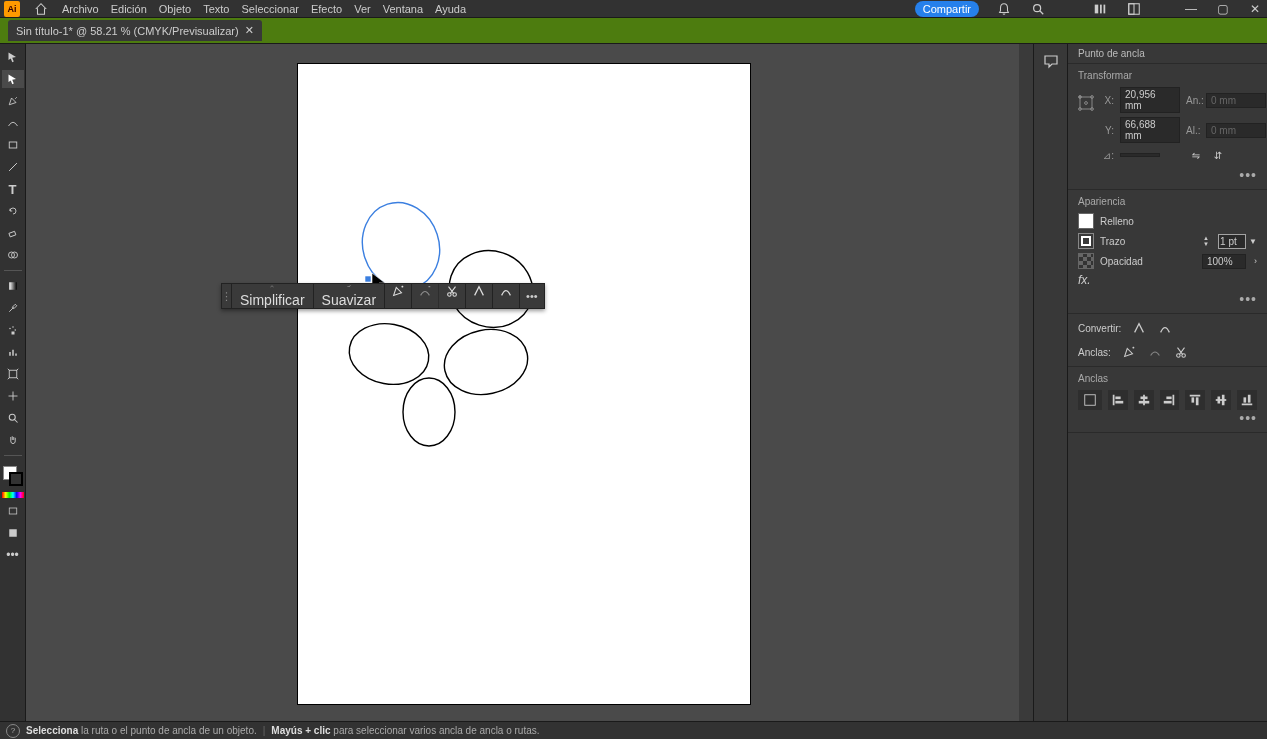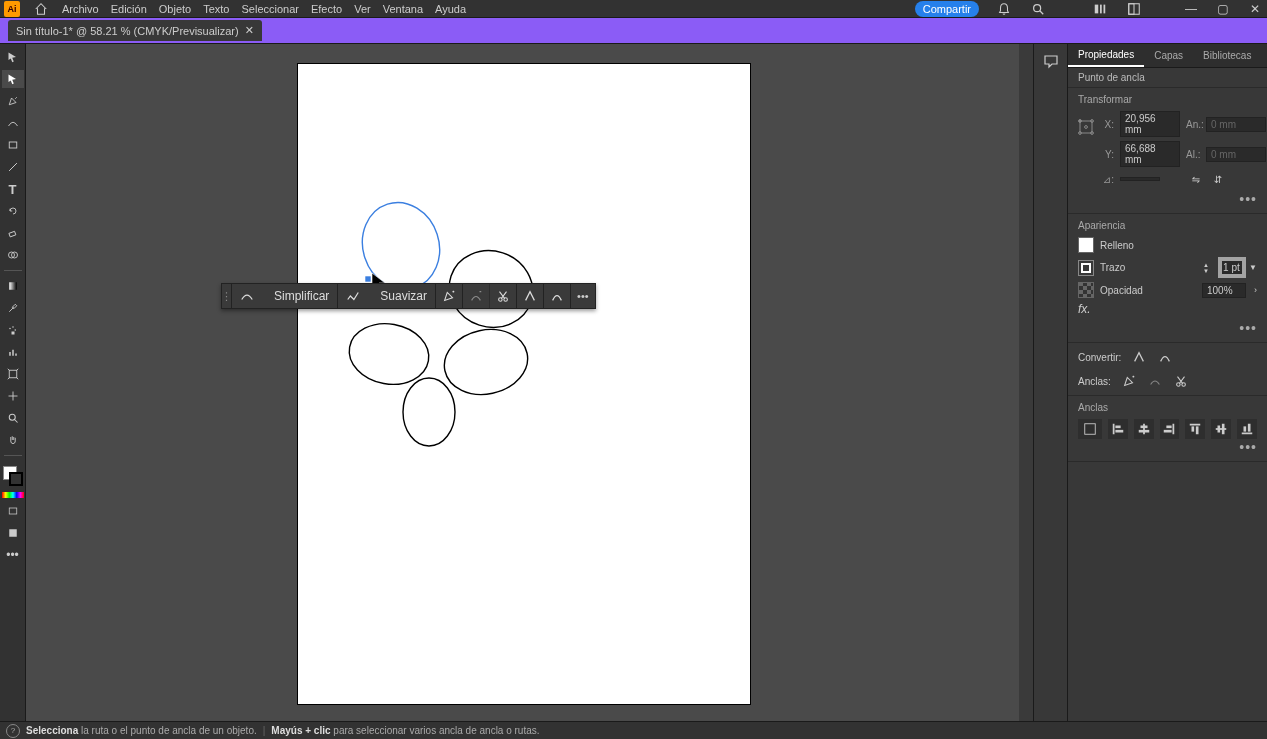--- a/index.html
+++ b/index.html
@@ -9,21 +9,21 @@
   .menubar { height: 18px; background: #323232; display: flex; align-items: center; padding: 0 4px; gap: 12px; border-bottom: 1px solid #1a1a1a; }
   .app-logo { width: 16px; height: 16px; background: #ff9a00; color: #330000; font-size: 9px; font-weight: bold; display:flex; align-items:center; justify-content:center; border-radius:2px; }
   .home-btn { width: 18px; height: 16px; display:flex; align-items:center; justify-content:center; color:#ccc; cursor:pointer; }
   .menu-item { color: #ccc; font-size: 11px; cursor: pointer; }
   .menubar-right { margin-left: auto; display:flex; align-items:center; gap:16px; }
   .share-btn { background:#2680eb; color:#fff; padding:2px 8px; border-radius:10px; font-size:11px; cursor:pointer; }
   .top-icon { width:18px; height:18px; display:flex; align-items:center; justify-content:center; cursor:pointer; color:#ccc; }
   .win-ctrl { width:16px; height:12px; display:flex; align-items:center; justify-content:center; color:#ccc; cursor:pointer; font-size:12px; }
 
   
-  .tabbar { height: 26px; background: #8b5cf6; display:flex; align-items:center; padding: 0 8px; border-bottom: 1px solid #1a1a1a;}
+  .tabbar { height: 26px; background: #4d7c0f; display:flex; align-items:center; padding: 0 8px; border-bottom: 1px solid #1a1a1a;}
   .doc-tab { display:flex; align-items:center; gap:6px; font-size:11px; color:#ccc; padding:4px 8px; background:#383838; border-radius:3px 3px 0 0;}
   .tab-close { cursor:pointer; font-size:11px; }
 
   
   .main { position:absolute; top:44px; left:0; right:0; bottom:18px; display:flex; }
 
   
   .toolbar { width:26px; background:#323232; border-right:1px solid #1a1a1a; display:flex; flex-direction:column; align-items:center; padding-top:4px; gap:4px; }
   .tool { width:22px; height:18px; display:flex; align-items:center; justify-content:center; cursor:pointer; color:#ccc; font-size:12px; position:relative;}
   .tool.active { background:#4a4a4a; }
@@ -35,21 +35,21 @@
 
   
   .canvas-wrap { flex:1; background:#4a4a4a; position:relative; overflow:hidden;}
   .artboard { position:absolute; top:20px; left:272px; width:452px; height:640px; background:#fff; box-shadow:0 0 0 1px #000;}
   .flower-svg { position:absolute; top:150px; left:305px; width:260px; height:280px; }
   .cursor-overlay { position:absolute; top:228px; left:345px; pointer-events:none; font-size:14px; color:#000;}
 
   
   .ctx-toolbar { position:absolute; top:239px; left:195px; height:26px; background:#3a3a3a; border:1px solid #222; display:flex; align-items:center; box-shadow:0 2px 4px rgba(0,0,0,0.4);}
   .ctx-grip { width:10px; display:flex; align-items:center; justify-content:center; color:#888; cursor:grab; height:100%; border-right:1px solid #222;}
-  .ctx-btn { height:100%; padding:0 8px; display:flex; align-items:center; gap:20px; color:#ddd; font-size:12px; cursor:pointer; border-right:1px solid #222;}
+  .ctx-btn { height:100%; padding:0 8px; display:flex; align-items:center; gap:4px; color:#ddd; font-size:14px; cursor:pointer; border-right:1px solid #222;flex-direction:column;}
   .ctx-btn.icon-only { padding:0 6px;}
   .ctx-btn svg, .ctx-btn .glyph { width:14px; height:14px; }
   .ctx-more { padding:0 6px; cursor:pointer; display:flex; align-items:center;}
 
   
   .vscroll { width:14px; background:#3a3a3a; display:flex; flex-direction:column;}
 
   
   .panel-strip { width:34px; background:#383838; border-left:1px solid #1a1a1a; display:flex; flex-direction:column; align-items:center; padding-top:4px;}
   .strip-icon { width:26px; height:26px; display:flex; align-items:center; justify-content:center; cursor:pointer; color:#ccc; margin-bottom:4px;}
@@ -67,21 +67,21 @@
   .prop-val { background:#2a2a2a; border:1px solid #222; padding:1px 4px; width:60px; color:#ccc; font-size:10px;}
   .prop-val.dim { color:#666;}
   .more-dots { text-align:right; color:#aaa; cursor:pointer; font-size:14px; letter-spacing:1px;}
   .swatch { width:16px; height:16px; border:1px solid #666;}
   .swatch.white { background:#fff;}
   .swatch.hollow { background:#383838; border:1px solid #888; position:relative;}
   .swatch.hollow::after { content:""; position:absolute; inset:2px; border:2px solid #fff;}
   .swatch.grid { background:repeating-conic-gradient(#666 0 25%, #333 0 50%) 0/8px 8px;}
   .stroke-size { display:flex; align-items:center; gap:3px;}
   .stroke-size .stepper { width:12px; display:flex; flex-direction:column; font-size:6px; line-height:6px; color:#ccc;}
-  .stroke-size input { width:28px; background:#2a2a2a; border:4px solid #a3a3a3; color:#ccc; font-size:10px; padding:1px;}
+  .stroke-size input { width:28px; background:#2a2a2a; border:1px solid #a3a3a3; color:#ccc; font-size:10px; padding:1px;}
   .opacity-row .pct { background:#2a2a2a; border:1px solid #222; padding:1px 4px; width:44px; font-size:10px;}
   .fx { font-style:italic; font-size:12px;}
   .align-row { display:flex; gap:6px;}
   .align-btn { width:20px; height:20px; background:#2e2e2e; display:flex; align-items:center; justify-content:center; cursor:pointer; color:#ccc; font-size:11px;}
   .dropdown-btn { width:24px; height:20px; background:#2e2e2e; display:flex; align-items:center; justify-content:center; cursor:pointer;}
   .wide-btn { background:#2e2e2e; border:1px solid #222; width:100%; padding:3px; font-size:10px; color:#ccc; text-align:center; cursor:pointer; margin-bottom:4px; display:flex; align-items:center;}
   .wide-btn .lbl { flex:1; text-align:center;}
   .wide-btn .chev { width:16px; border-left:1px solid #222; display:flex; align-items:center; justify-content:center;}
   .convert-row, .anchors-row { display:flex; align-items:center; gap:10px; font-size:10px;}
   .mini-icon { width:16px; height:16px; display:flex; align-items:center; justify-content:center; cursor:pointer; color:#ccc;}
@@ -358,25 +358,20 @@
 
   <div class="panel-strip">
     <div class="strip-icon">
         <svg width="16" height="16" viewBox="0 0 16 16" fill="none" stroke="#ccc" stroke-width="1.2">
           <path d="M2 3 H14 V11 H9 L6 14 V11 H2 Z"></path>
         </svg>
       </div>
   </div>
 
   <div class="props">
-    <div class="prop-tabs">
-      <div class="prop-tab active">Propiedades</div>
-      <div class="prop-tab">Capas</div>
-      <div class="prop-tab">Bibliotecas</div>
-    </div>
     <div class="prop-sub">Punto de ancla</div>
 
     <div class="prop-section">
       <div class="prop-section-title">Transformar</div>
       <div style="display:flex; gap:6px; align-items:flex-start;">
         <div style="width:16px; height:32px; display:flex; align-items:center;">
           <svg width="16" height="16" viewBox="0 0 16 16" fill="none" stroke="#888" stroke-width="1">
               <rect x="2" y="2" width="12" height="12"></rect>
               <circle cx="2" cy="2" r="1.4" fill="#888"></circle>
               <circle cx="14" cy="2" r="1.4"></circle>

